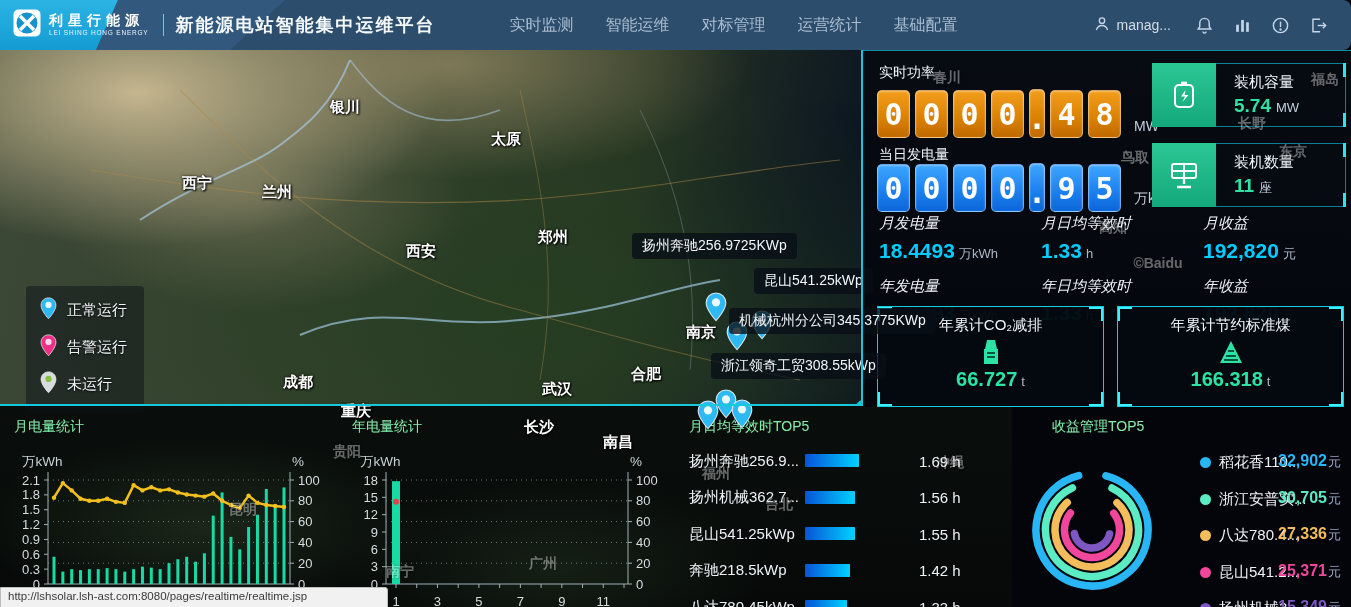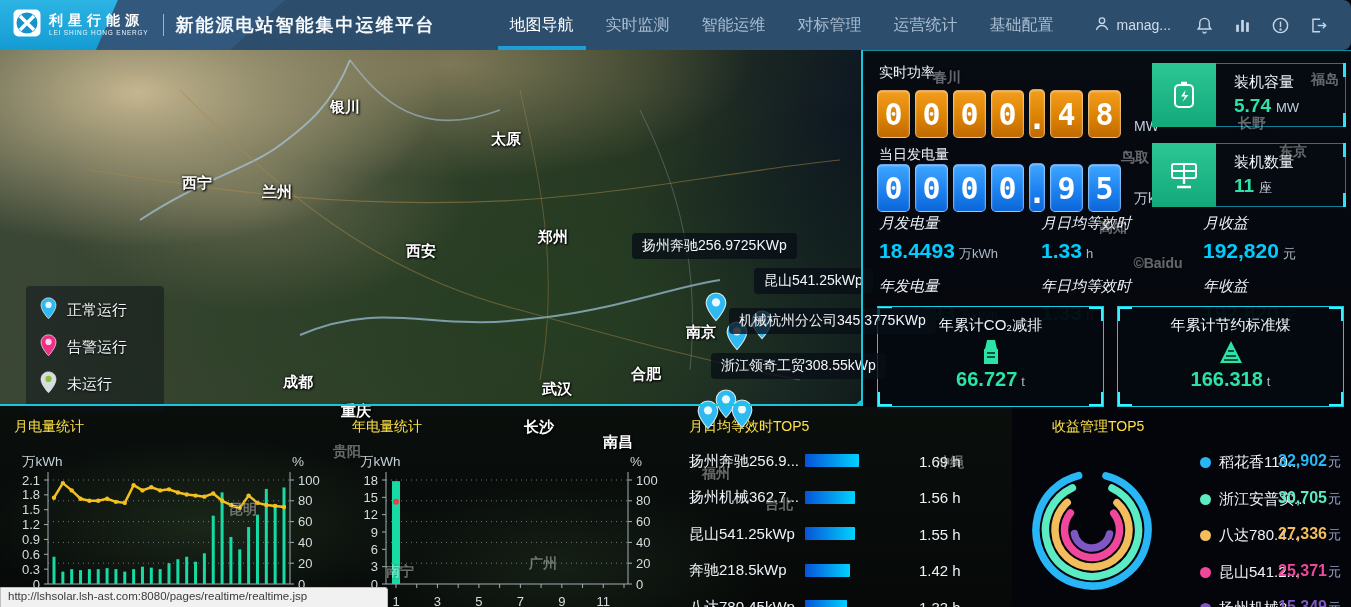--- a/index.html
+++ b/index.html
@@ -40,21 +40,21 @@
       radial-gradient(ellipse 260px 200px at 96% 55%, rgba(8,16,30,.95), rgba(8,16,30,0) 75%),
       linear-gradient(100deg,#3c4836 0%,#35422e 45%,#273522 70%,#101a22 92%,#0a1118 100%);}
   #map svg.roads{position:absolute;left:0;top:0;}
   .map-city{position:absolute;transform:translate(-50%,-50%);font-size:15px;font-weight:bold;color:#fff;
       text-shadow:0 0 3px #000,1px 1px 2px #000;white-space:nowrap;z-index:3;}
   .bg-city{position:absolute;transform:translate(-50%,-50%);font-size:14px;font-weight:bold;
       color:#ffffff;opacity:.38;text-shadow:0 0 3px #000;white-space:nowrap;z-index:2;}
   .map-tip{position:absolute;background:rgba(8,14,22,.78);border-radius:4px;color:#f2f6fa;font-size:14px;
       padding:4px 10px;white-space:nowrap;z-index:6;}
   .map-pin{position:absolute;transform:translate(-50%,-100%);z-index:5;cursor:pointer;}
-  #legend{position:absolute;left:26px;top:286px;width:138px;padding:6px 0 10px 0;background:rgba(12,18,24,.5);
+  #legend{position:absolute;left:26px;top:286px;width:118px;padding:6px 0 10px 0;background:rgba(12,18,24,.5);
       border-radius:4px;z-index:4;}
   .legend-row{display:flex;align-items:center;gap:10px;padding:5px 0 5px 14px;}
   .legend-label{font-size:15px;color:#f0f4f8;text-shadow:0 1px 2px #000;}
   #map-sep{position:absolute;left:0;top:404px;width:862px;height:2px;background:#17c8dc;z-index:7;}
   #vline{position:absolute;left:861px;top:50px;width:2px;height:356px;background:#17c8dc;z-index:7;}
   #stripes{position:absolute;left:798px;top:338px;z-index:6;}
 
   
   #rpanel{position:absolute;left:863px;top:50px;width:488px;height:356px;z-index:4;
       background:linear-gradient(180deg,#070b12 0%,#05080e 60%,#04060b 100%);
@@ -98,21 +98,21 @@
 
   
   #bottom{position:absolute;left:0;top:406px;width:1351px;height:201px;z-index:3;}
   #bottom-bg-left{position:absolute;left:0;top:0;width:1012px;height:201px;
       background:
         radial-gradient(ellipse 300px 120px at 20% 60%, rgba(46,66,40,.5), rgba(46,66,40,0) 75%),
         radial-gradient(ellipse 280px 120px at 55% 80%, rgba(40,58,36,.45), rgba(40,58,36,0) 75%),
         linear-gradient(180deg, rgba(10,15,12,.93), rgba(6,9,8,.96));}
   #bottom-bg-right{position:absolute;left:1012px;top:0;width:339px;height:201px;background:#04050b;}
   .bpanel{position:absolute;top:0;height:201px;}
-  .bpanel-title{position:absolute;left:14px;top:12px;font-size:14px;color:#fde047;white-space:nowrap;}
+  .bpanel-title{position:absolute;left:14px;top:12px;font-size:14px;color:#86efac;white-space:nowrap;}
   .chart-unitless{position:absolute;}
   .top5-row{position:absolute;left:0;height:22px;display:flex;align-items:center;width:100%;}
   .top5-name{position:absolute;left:14px;font-size:15px;color:#eef2f7;white-space:nowrap;max-width:113px;overflow:hidden;}
   .top5-bar{position:absolute;left:130px;height:13px;border-radius:1px;
       background:linear-gradient(90deg,#0753d8,#00d2ff);}
   .top5-val{position:absolute;left:244px;font-size:15px;color:#eef2f7;white-space:nowrap;}
   .rev-row{position:absolute;height:22px;width:100%;}
   .rev-dot{position:absolute;left:188px;top:5px;width:11px;height:11px;border-radius:50%;}
   .rev-name{position:absolute;left:207px;top:1px;font-size:15px;color:#eef2f7;white-space:nowrap;
       max-width:96px;overflow:hidden;}
@@ -141,21 +141,20 @@
           <path d="M8 8 L22 22 M22 8 L8 22" stroke="#ffffff" stroke-width="3.4"></path>
         </svg>
       </div>
       <div class="logo-text">
         <div class="logo-cn">利星行能源</div>
         <div class="logo-en">LEI SHING HONG ENERGY</div>
       </div>
       <div class="hdr-divider"></div>
       <div class="app-title">新能源电站智能集中运维平台</div>
       <nav id="nav">
-          <div class="nav-item active">地图导航</div>
           <div class="nav-item">实时监测</div>
           <div class="nav-item">智能运维</div>
           <div class="nav-item">对标管理</div>
           <div class="nav-item">运营统计</div>
           <div class="nav-item">基础配置</div>
         </nav>
       <div class="hdr-right">
         <div class="hdr-user">
           <span>
             <svg width="18" height="18" viewBox="0 0 24 24" fill="none" stroke="#c6d6e6" stroke-width="1.8">

